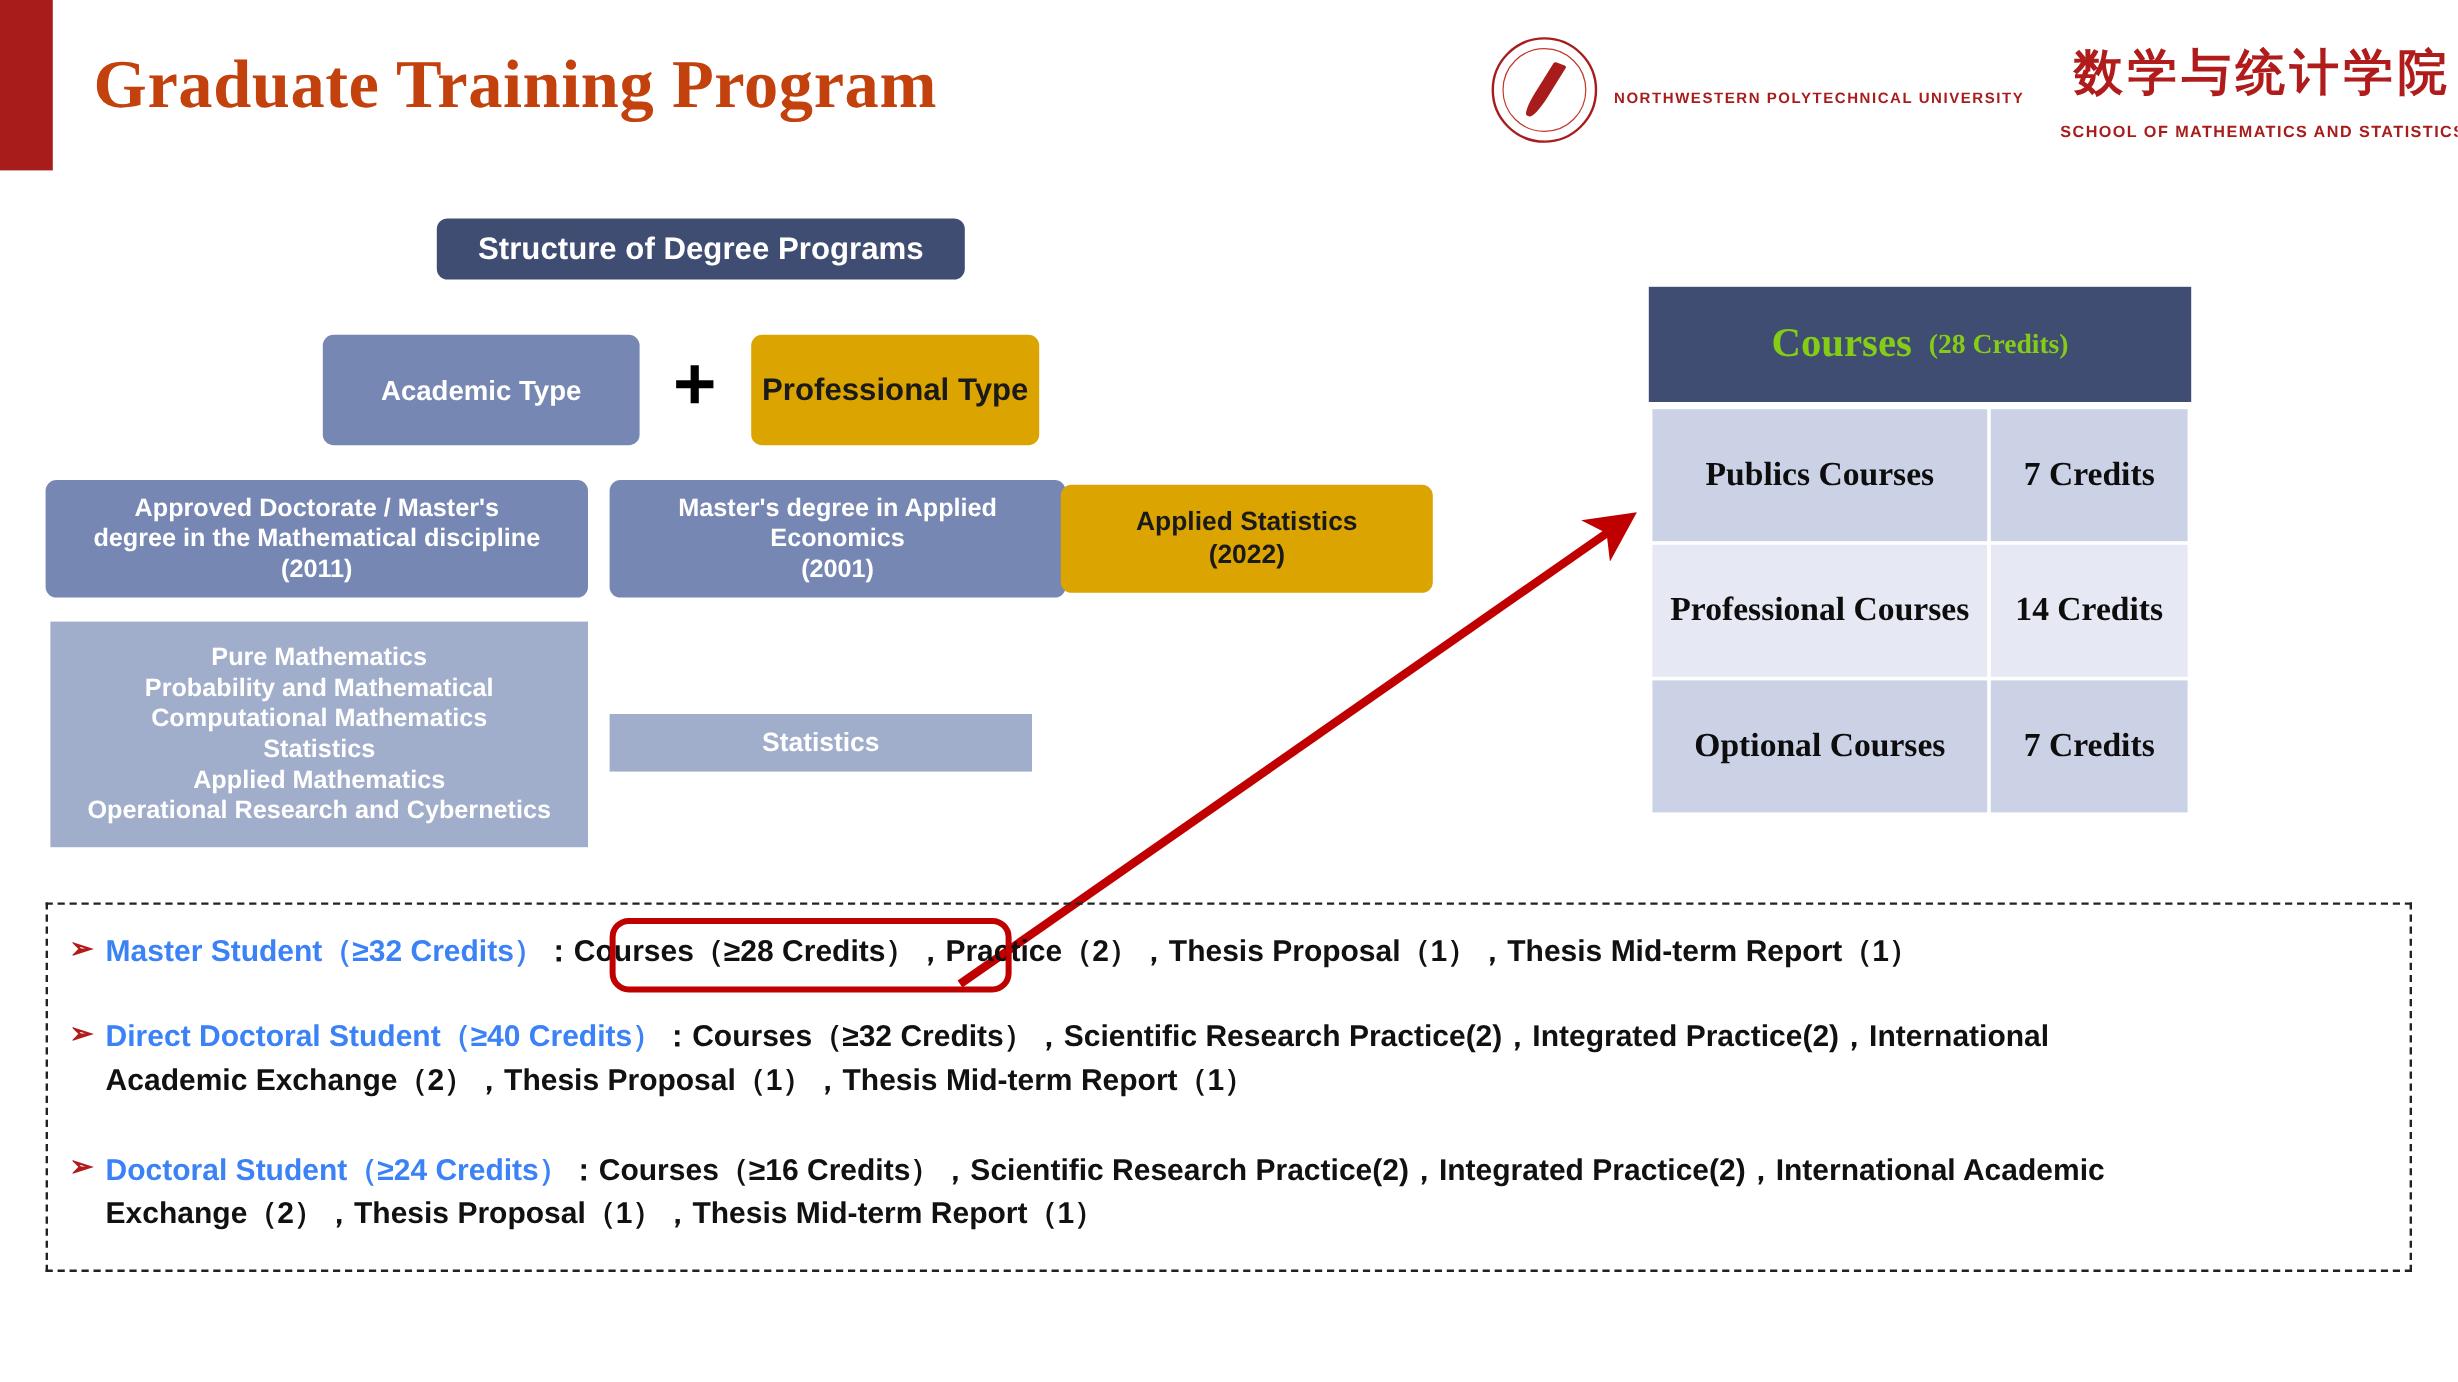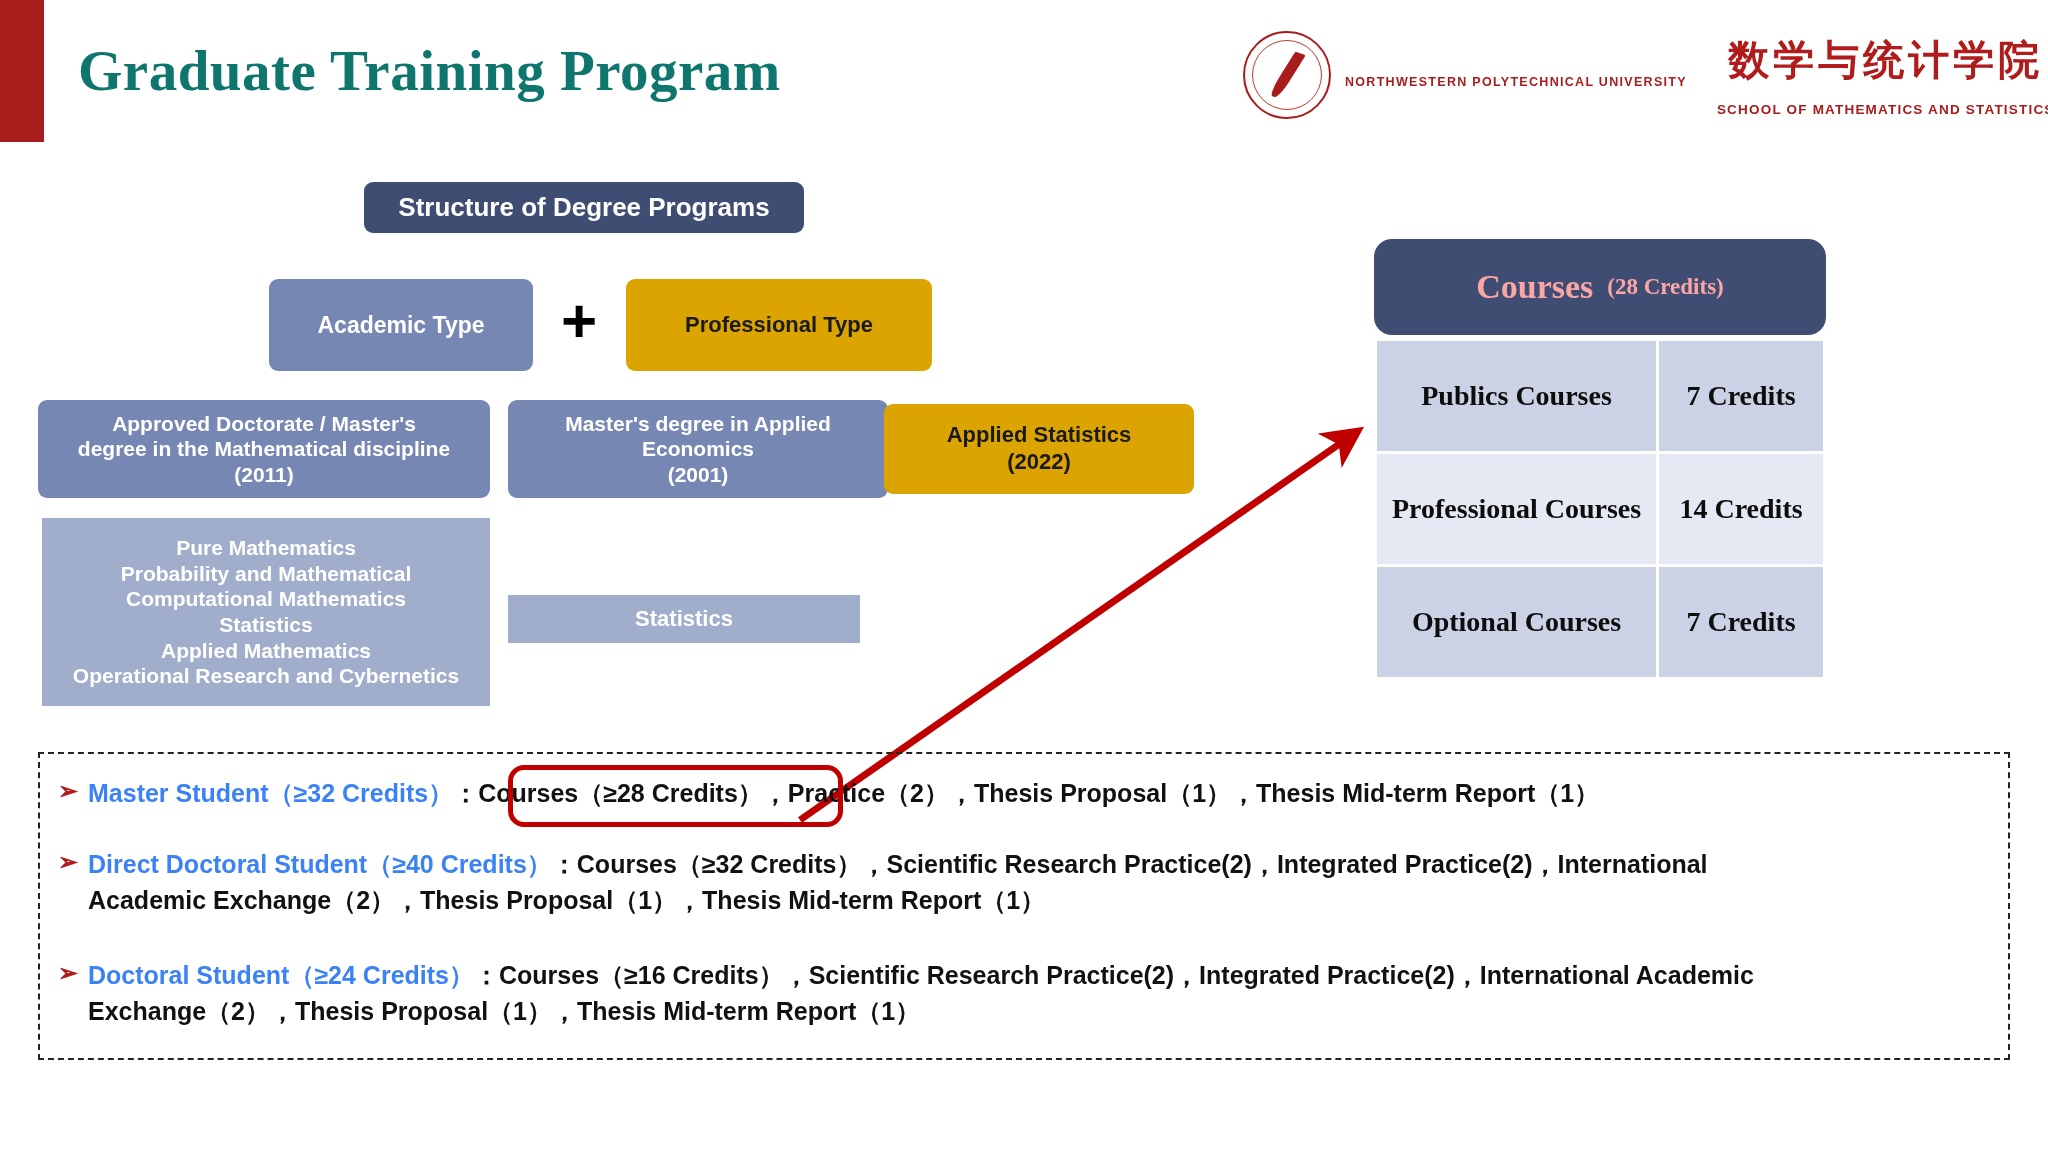--- a/index.html
+++ b/index.html
@@ -9,21 +9,21 @@
   }
   .slide{position:absolute;inset:0;background:#fff;}
 
   
   .accent-bar{
     position:absolute;left:0;top:0;width:44px;height:142px;background:#a81c1c;
   }
   .page-title{
     position:absolute;left:78px;top:38px;
     font-family:"Liberation Serif", serif;
-    font-size:57px;font-weight:bold;color:#0f766e;letter-spacing:.5px;
+    font-size:57px;font-weight:bold;color:#c2410c;letter-spacing:.5px;
     white-space:nowrap;
   }
 
   
   .logo{position:absolute;left:1243px;top:26px;width:790px;height:98px;display:flex;align-items:center;}
   .logo-seal{width:84px;height:84px;border-radius:50%;border:2.5px solid #a81c1c;position:relative;flex:0 0 auto;background:#fff;}
   .logo-seal:before{
     content:"";position:absolute;left:7px;top:7px;right:7px;bottom:7px;
     border-radius:50%;border:1.5px solid #c0392b;
   }
@@ -55,37 +55,36 @@
   .b-blue   {background:#7687b4;border-radius:9px;}
   .b-lblue  {background:#a1aecb;}
   .b-gold   {background:#dca400;border-radius:9px;color:#1a1a1a;}
 
   #box-structure{left:364px;top:182px;width:440px;height:51px;font-size:26px;}
   #box-academic {left:269px;top:279px;width:264px;height:92px;font-size:23px;}
   #box-plus{
     position:absolute;left:556px;top:295px;width:46px;height:56px;
     color:#000;font-size:62px;font-weight:bold;line-height:52px;text-align:center;
   }
-  #box-professional{left:626px;top:279px;width:306px;height:92px;font-size:22px;}
+  #box-professional{left:626px;top:279px;width:240px;height:92px;font-size:26px;}
 
   #box-approved{left:38px;top:400px;width:452px;height:98px;font-size:21px;padding:0 8px;}
   #box-econ    {left:508px;top:400px;width:380px;height:98px;font-size:21px;padding:0 8px;}
   #box-appstat {left:884px;top:404px;width:310px;height:90px;font-size:22px;}
 
   #box-branches{left:42px;top:518px;width:448px;height:188px;font-size:21px;flex-direction:column;}
   #box-branches div{width:100%;}
   #box-statistics{left:508px;top:595px;width:352px;height:48px;font-size:22px;}
 
   
   .courses{position:absolute;left:1374px;top:239px;width:452px;}
   .courses-head{
-    background:#3f4d72;color:#fca5a5;height:96px;
+    background:#3f4d72;color:#84cc16;height:96px;
     display:flex;align-items:center;justify-content:center;
     font-family:"Liberation Serif", serif;
-    border-radius:18px;
   }
   .courses-head .ch-title{font-size:34px;font-weight:bold;}
   .courses-head .ch-sub{font-size:23px;font-weight:bold;margin-left:14px;}
   .courses table{border-collapse:separate;border-spacing:3px;width:100%;margin-top:3px;}
   .courses td{
     font-family:"Liberation Serif", serif;font-weight:bold;font-size:28px;color:#0d0d0d;
     text-align:center;height:108px;
   }
   .courses tr.r-odd td{background:#ccd2e6;}
   .courses tr.r-even td{background:#e6e9f4;}

